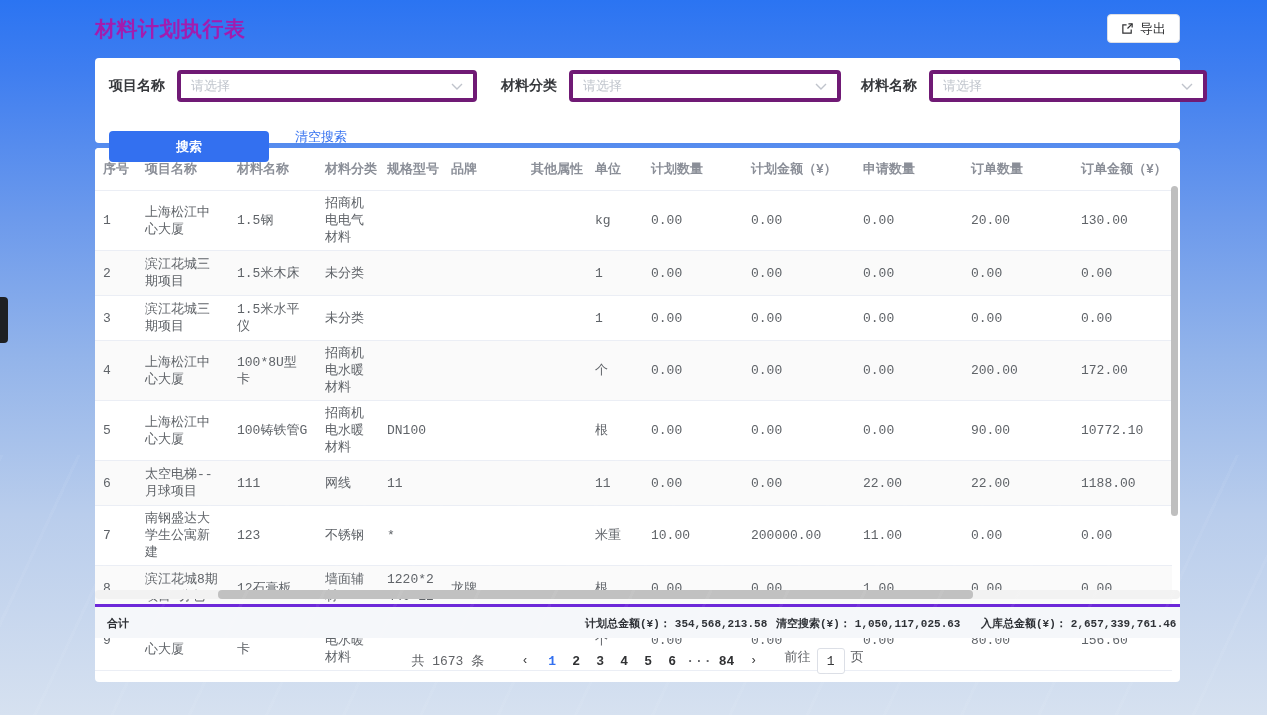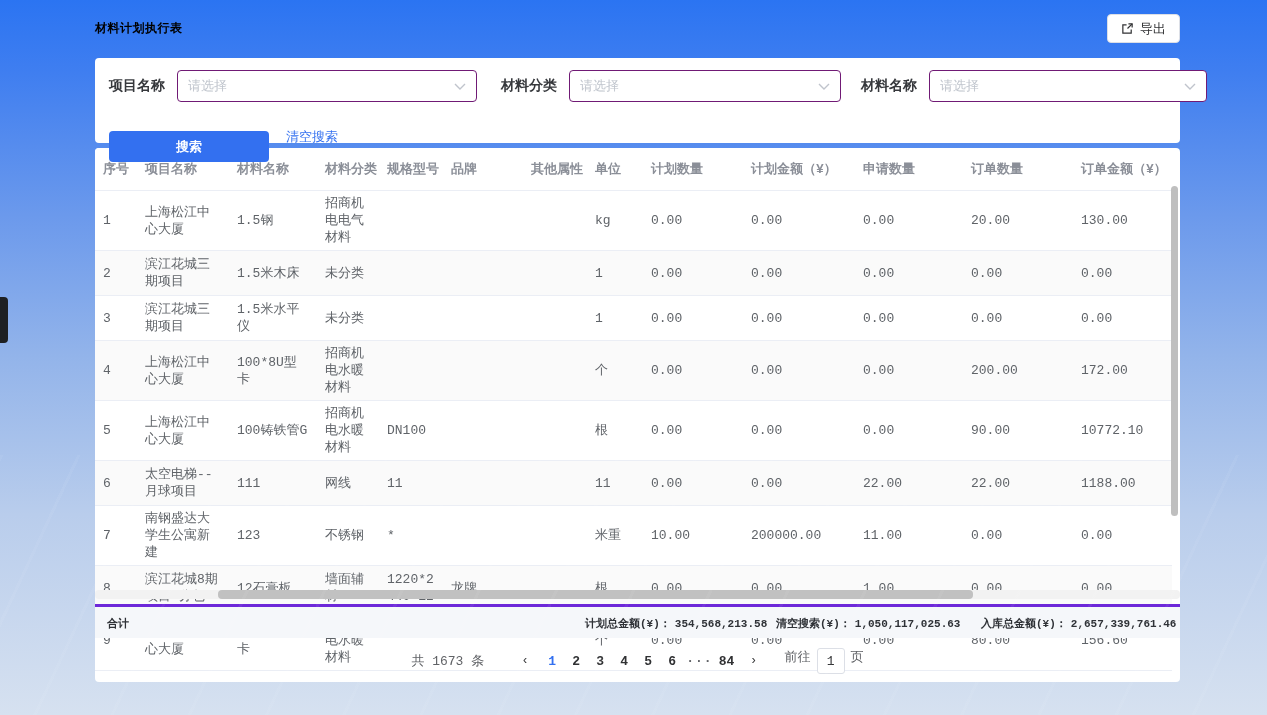--- a/index.html
+++ b/index.html
@@ -10,47 +10,47 @@
     position:relative; color:#303133;
   }
   body::after{
     content:""; position:absolute; left:0; right:0; bottom:0; height:260px; pointer-events:none;
     background:repeating-linear-gradient(115deg, rgba(255,255,255,.10) 0 3px, transparent 3px 70px);
     opacity:.5;
   }
 
   
   .title-row{ position:absolute; left:95px; top:14px; width:1085px; display:flex; align-items:center; justify-content:space-between; }
-  .page-title{ color:#000000; font-size:12px; font-weight:700; letter-spacing:.5px; }
+  .page-title{ color:#a21caf; font-size:21px; font-weight:700; letter-spacing:.5px; }
   .export-btn{
     background:#fff; border:1px solid #dcdfe6; border-radius:4px; height:29px; padding:0 13px;
     display:flex; align-items:center; gap:6px; font-size:13px; color:#303133; cursor:pointer;
   }
   .export-btn svg{ display:block; }
 
   
   .card{ position:absolute; left:95px; width:1085px; background:#fff; border-radius:4px;font-family:Liberation Mono, monospace; }
 
   .filter-card{ top:58px; height:85px; padding:12px 14px 0 14px; z-index:2; }
   .filter-row{ display:flex; align-items:center; }
   .filter-item{ display:flex; align-items:center; }
   .filter-label{ font-size:14px; font-weight:600; color:#36383c; margin-right:12px; white-space:nowrap; }
   .select{
-    height:32px; border:1px solid #701a75; border-radius:4px; background:#fff;
+    height:32px; border:4px solid #701a75; border-radius:4px; background:#fff;
     display:flex; align-items:center; justify-content:space-between; padding:0 10px; cursor:pointer;
   }
   .select .placeholder{ font-size:13px; color:#bfc4cc; }
   .sel-1{ width:300px; } .sel-2{ width:272px; } .sel-3{ width:278px; }
   .gap-a{ margin-left:24px; } .gap-b{ margin-left:20px; }
   .btn-row{ display:flex; align-items:center; margin-top:9px; }
   .search-btn{
     width:160px; height:31px; border:none; border-radius:4px; background:#3370f0; color:#fff;
     font-size:13px; font-weight:600; cursor:pointer; font-family:inherit;margin-top:20px;
   }
-  .clear-link{ margin-left:17px; font-size:13px; color:#3370f0; cursor:pointer; font-weight:500; }
+  .clear-link{ margin-left:26px; font-size:13px; color:#3370f0; cursor:pointer; font-weight:500; }
 
   .table-card{ top:148px; height:534px; overflow:hidden; }
 
   
   table.data{ border-collapse:collapse; table-layout:fixed; width:1077px; }
   table.data th{
     height:34px; font-size:13px; font-weight:600; color:#8b8f98; text-align:left;
     padding:12px 8px; border-bottom:1px solid #ebeef5; background:#fff; white-space:nowrap;
   }
   table.data td{

